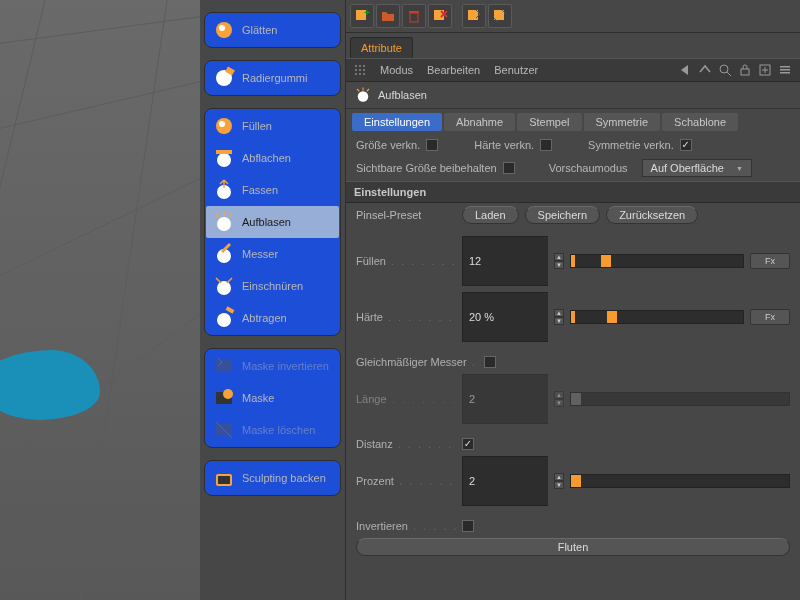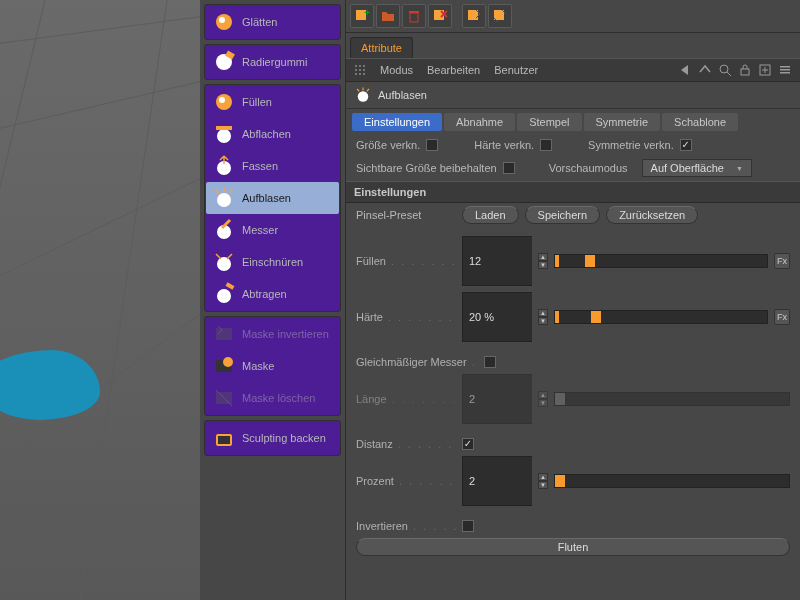--- a/index.html
+++ b/index.html
@@ -3,21 +3,21 @@
 <meta charset="utf-8">
 <style>
   * { margin: 0; padding: 0; box-sizing: border-box; font-family: Arial, sans-serif; font-size: 11px; }
   body { background: #4a4a4a; width: 800px; height: 600px; overflow: hidden; display: flex; color: #b8b8b8; }
   
   .viewport { width: 200px; height: 600px; background: linear-gradient(180deg, #6a6a6a 0%, #585858 100%); position: relative; overflow: hidden; }
   .viewport .mesh { position: absolute; bottom: 180px; left: -20px; width: 120px; height: 70px; background: #1a8fb8; border-radius: 60% 40% 50% 50% / 50% 60% 40% 50%; }
   .viewport svg.grid { position:absolute; inset:0; }
 
   .tool-panel { width: 145px; background: #474747; padding: 4px; display: flex; flex-direction: column; gap: 4px; }
-  .tool-group { background: #4c1d95; border: 1px solid #2e2e2e; border-radius: 3px; padding: 1px; }
+  .tool-group { background: #1d4ed8; border: 1px solid #2e2e2e; border-radius: 8px; padding: 1px; margin-top: 8px; }
   .tool-item { display: flex; align-items: center; gap: 6px; padding: 4px 6px; border-radius: 2px; cursor: pointer; }
   .tool-item.active { background: #97aed6; color: #1a1a1a; }
   .tool-item.disabled { opacity: 0.45; }
   .tool-icon { width: 24px; height: 24px; flex-shrink: 0; display:flex; align-items:center; justify-content:center; }
 
   .attr-panel { flex: 1; background: #474747; display: flex; flex-direction: column; border-left: 1px solid #2e2e2e; }
   .icon-row { display: flex; gap: 2px; padding: 4px; border-bottom: 1px solid #2e2e2e; }
   .icon-btn { width: 24px; height: 24px; background: #3e3e3e; border: 1px solid #5a5a5a; border-radius: 2px; display:flex; align-items:center; justify-content:center; }
   .icon-btn svg { width:16px; height:16px; }
 
@@ -39,27 +39,27 @@
   .check-row label { display:flex; align-items:center; gap:6px; }
   .chk { width:12px; height:12px; background:#2a2a2a; border:1px solid #666; display:inline-block; }
   .chk.checked::after { content:"✓"; color:#ddd; font-size:10px; line-height:10px; display:block; text-align:center; }
 
   .section-hdr { background:#3a3a3a; padding:4px 8px; font-weight:bold; color:#c8c8c8; border-top:1px solid #555; border-bottom:1px solid #2a2a2a; }
   .form-row { display:flex; align-items:center; gap:6px; padding:3px 10px; }
   .form-label { width:100px; color:#b0b0b0; position: relative; white-space:nowrap; overflow:hidden; }
   .form-label::after { content:" . . . . . . . . . . . . . . . ."; color:#6a6a6a; letter-spacing:2px; }
   .btn { background:#555; border:1px solid #333; border-top-color:#6a6a6a; border-radius:9px; padding:2px 12px; color:#ddd; cursor:pointer; }
   .btn.wide { flex:1; text-align:center; border-radius:9px; }
-  .num-input { width:70px; background:#2d2d2d; border:1px solid #222; border-right:none; padding:18px 6px; color:#ddd; display:flex; align-items:center; }
+  .num-input { width:86px; background:#2d2d2d; border:1px solid #222; border-right:none; padding:18px 6px; color:#ddd; display:flex; align-items:center; }
   .spinner { width:10px; display:flex; flex-direction:column; }
   .spinner div { height:8px; background:#555; border:1px solid #333; font-size:6px; text-align:center; line-height:6px; color:#ccc; }
   .slider { flex:1; height:14px; background:#2d2d2d; border:1px solid #222; position:relative; }
   .slider .knob { position:absolute; top:0; bottom:0; width:10px; background:#f89b2e; }
   .slider .left-mark { position:absolute; left:0; top:0; bottom:0; width:4px; background:#f89b2e; }
-  .fx { width:16px; height:16px; background:#555; border:1px solid #333; border-radius:2px; text-align:center; font-size:9px; color:#ccc; line-height:14px; }
+  .fx { width:40px; height:16px; background:#555; border:1px solid #333; border-radius:2px; text-align:center; font-size:9px; color:#ccc; line-height:14px; }
   .form-row.disabled { opacity:0.55; }
   .dropdown { background:#555; border:1px solid #333; padding:2px 8px 2px 8px; color:#ddd; display:flex; align-items:center; gap:12px; }
   .dropdown::after { content:"▼"; font-size:7px; color:#aaa; }
 </style>
 </head>
 <body>
 
 <div class="viewport">
   <svg class="grid" viewBox="0 0 200 600">
     <g stroke="#5c5c5c" stroke-width="1">

